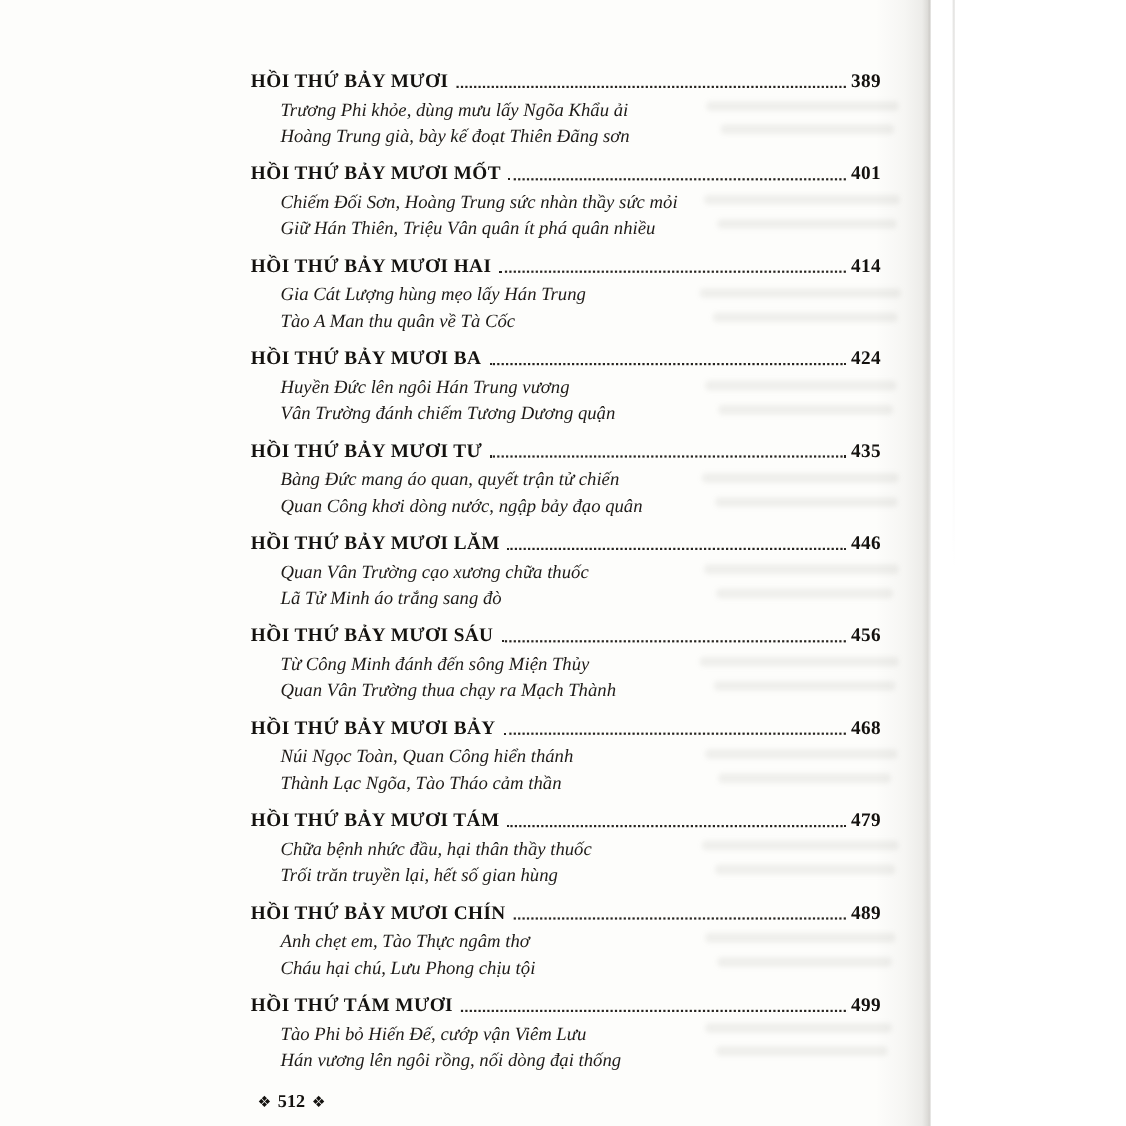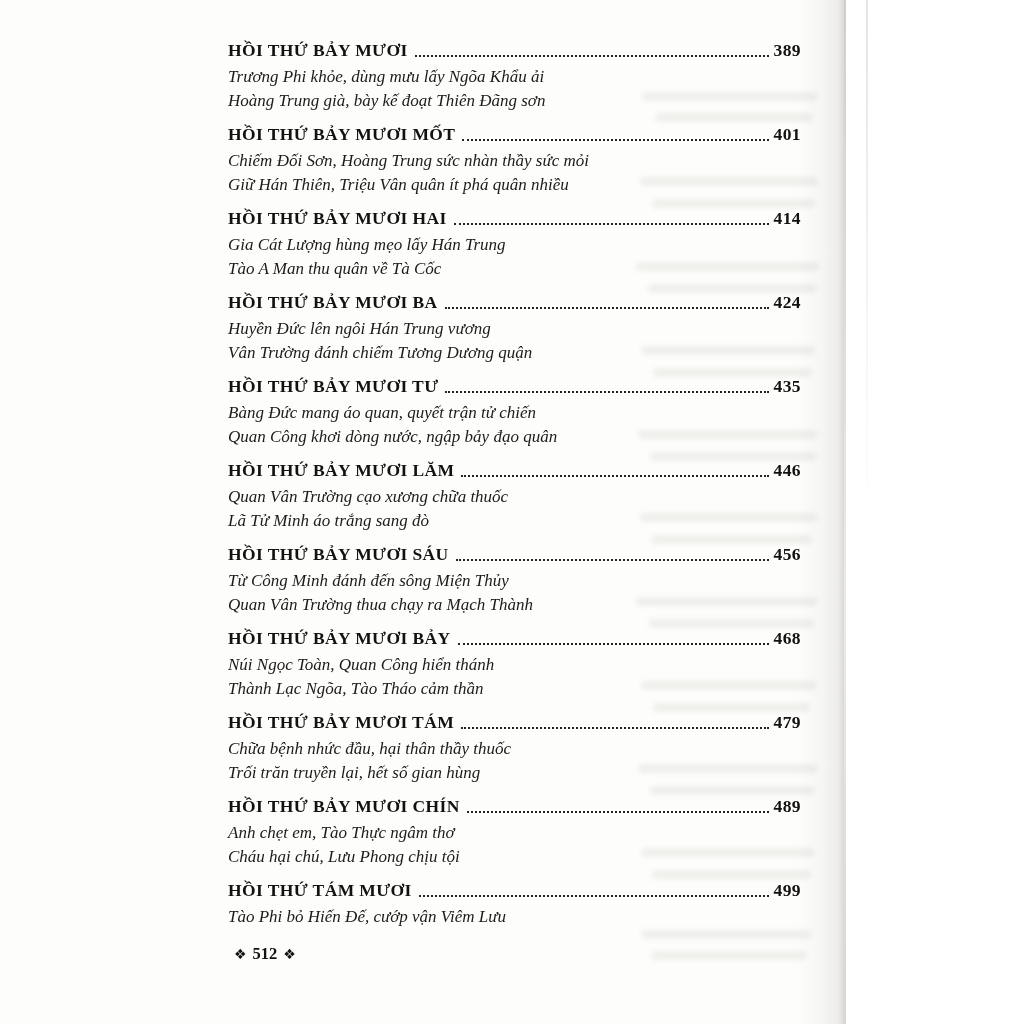--- a/index.html
+++ b/index.html
@@ -30,21 +30,21 @@
     background: linear-gradient(to bottom,
       rgba(120,115,105,0.35), rgba(120,115,105,0.15) 60%, rgba(120,115,105,0.30));
   }
   .page-edge-line2 {
     position: absolute; left: 866px; top: 0;
     width: 2px; height: 520px;
     background: linear-gradient(to bottom,
       rgba(140,136,128,0.22), rgba(140,136,128,0.0));
   }
   .toc {
-    position: absolute; left: 228px; top: 37px;
+    position: absolute; left: 228px; top: 60px;
     width: 573px;
     color: #171513;
   }
   .entry { margin-bottom: 8px; }
   .entry-head {
     display: flex;
     font-weight: bold;
     font-size: 17.5px;
     line-height: 26px;
     letter-spacing: 0.4px;
@@ -57,20 +57,21 @@
     height: 0;
     border-bottom: 2px dotted #26231f;
     margin: 0 5px 6px 7px;
     min-width: 30px;
   }
   .pageno { font-weight: bold; }
   .sub {
     font-style: italic;
     font-size: 17px;
     line-height: 24px;
+    margin-left: 27px;
     color: #1d1a17;
     white-space: nowrap;
   }
   .sub.first { margin-top: 2px; }
   .folio {
     margin-top: 13px;
     font-weight: bold;
     font-size: 16.5px;
     line-height: 24px;
     color: #14120f;
@@ -225,18 +226,19 @@
     <div class="sub">Cháu hại chú, Lưu Phong chịu tội</div>
   </div>
 
   <div class="entry">
     <div class="entry-head">
       <span>HỒI THỨ TÁM MƯƠI</span>
       <span class="leader"></span>
       <span class="pageno">499</span>
     </div>
     <div class="sub first">Tào Phi bỏ Hiến Đế, cướp vận Viêm Lưu</div>
+    <div class="sub">Hán vương lên ngôi rồng, nối dòng đại thống</div>
   </div>
 </div>
   <div class="folio">
     <span class="orn">❖</span><span>512</span><span class="orn">❖</span>
   </div>
 </div>
 
 </body></html>

